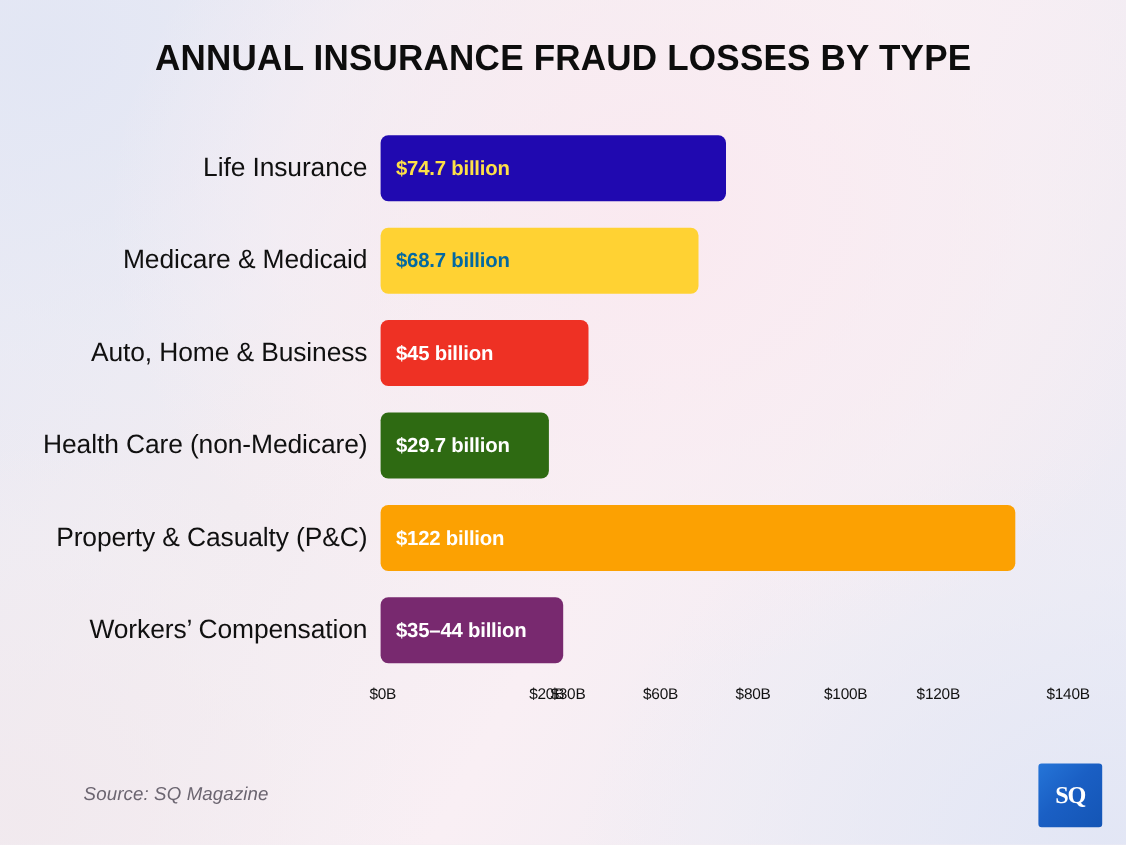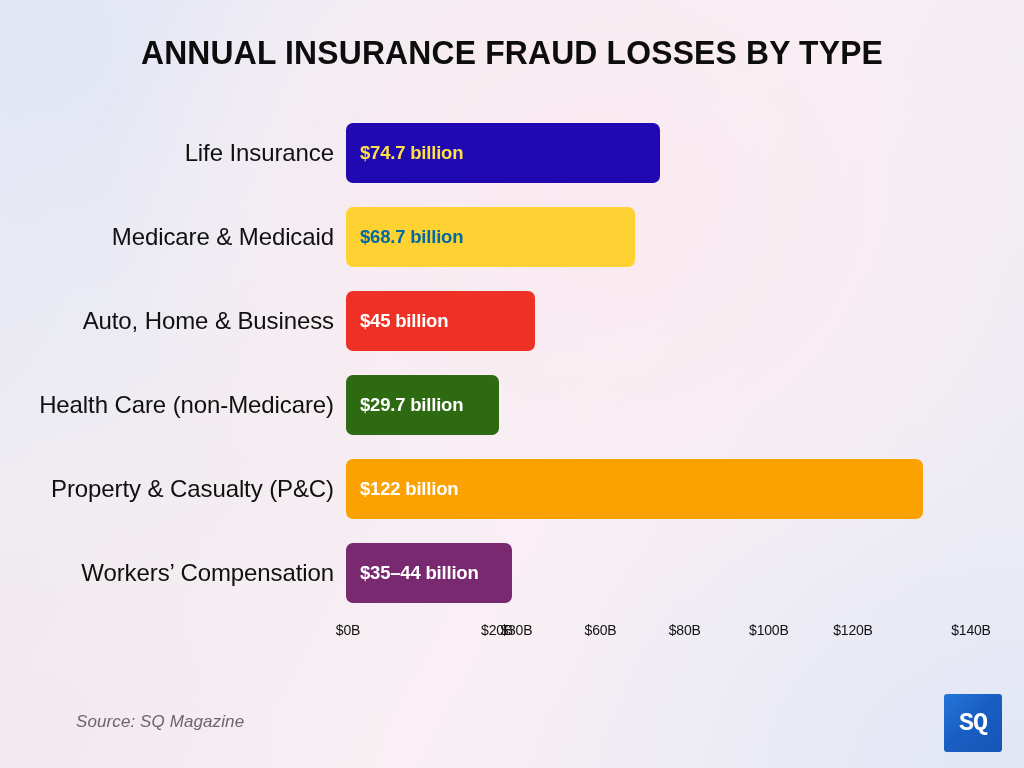--- a/index.html
+++ b/index.html
@@ -126,24 +126,24 @@
     width: 58px;
     height: 58px;
     border-radius: 3px;
     background: linear-gradient(135deg, #2575d8 0%, #1a5fc4 45%, #1455b5 100%);
     display: flex;
     align-items: center;
     justify-content: center;
   }
   .logo-text {
     color: #ffffff;
-    font-size: 25px;
+    font-size: 22px;
     font-weight: bold;
     letter-spacing: -1px;
-    font-family: Liberation Mono, monospace;
+    font-family: Liberation Serif, serif;
   }
 </style>
 </head>
 <body>
 
 <div id="infographic">
 
   <div class="chart-title">ANNUAL INSURANCE FRAUD LOSSES BY TYPE</div>
 
   <div class="plot">

